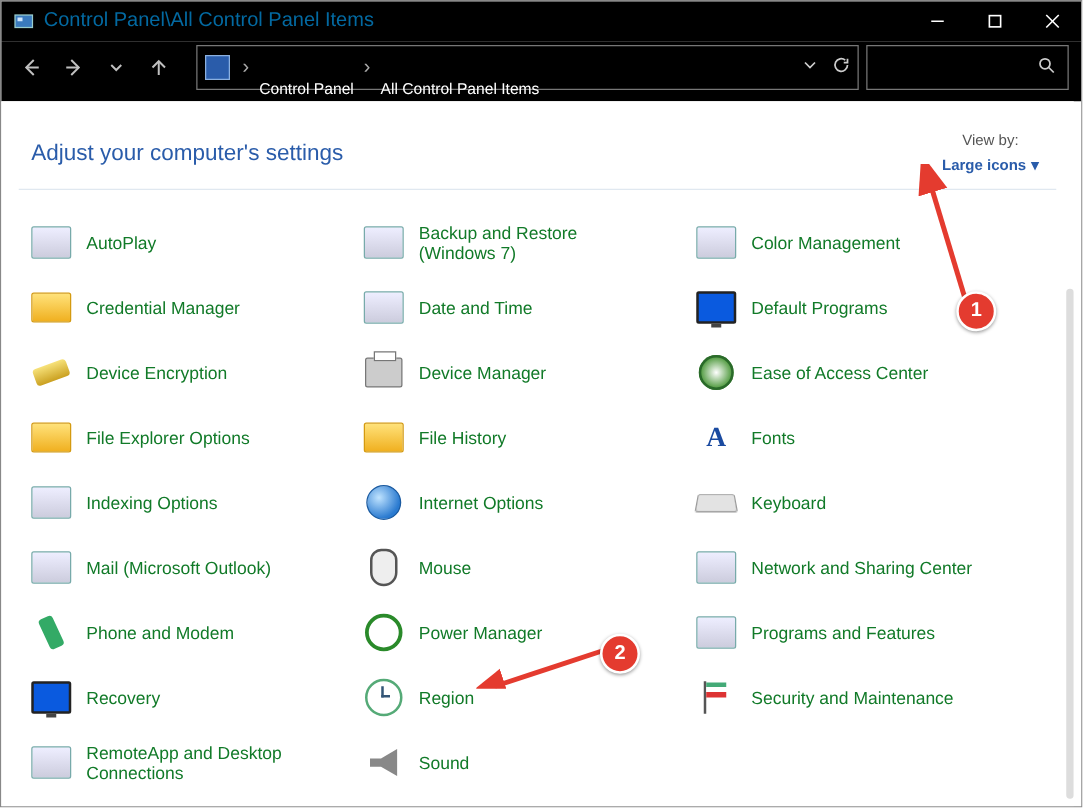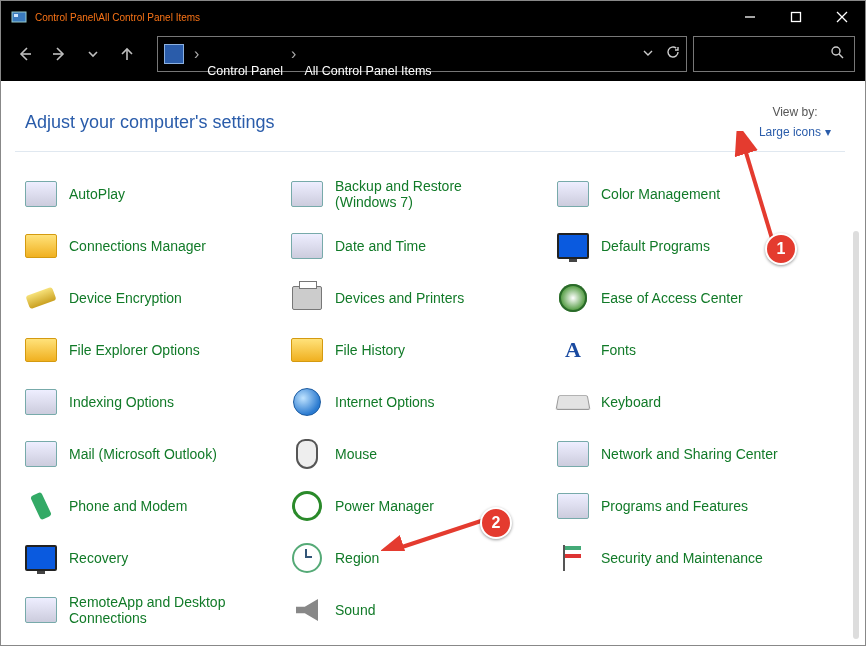--- a/index.html
+++ b/index.html
@@ -1,37 +1,37 @@
 <!DOCTYPE html>
 <html><head>
 <meta charset="utf-8">
 <style>
   html, body { margin:0; padding:0; font-family: "Segoe UI", Arial, sans-serif; }
   .window { width:866px; height:646px; background:#fff; position:relative; overflow:hidden; box-sizing:border-box; border:1px solid #888; }
-  .titlebar { height:32px; background:#000; color:#f97316; display:flex; align-items:center; justify-content:space-between; padding:0 0 0 10px; font-size:10px; }
+  .titlebar { height:32px; background:#000; color:#0369a1; display:flex; align-items:center; justify-content:space-between; padding:0 0 0 10px; font-size:16px; }
   .titlebar-left { display:flex; align-items:center; gap:8px; }
   .titlebar-ico { width:16px; height:16px; display:inline-block; }
   .titlebar-controls { display:flex; }
   .tbc { width:46px; height:32px; display:flex; align-items:center; justify-content:center; color:#fff; }
   .tbc svg { display:block; }
   .toolbar { height:48px; background:#000; display:flex; align-items:center; gap:6px; padding:0 10px 6px 10px; box-sizing:border-box; }
   .navbtn { width:28px; height:34px; display:flex; align-items:center; justify-content:center; color:#fff; opacity:.75; }
   .addrbox { flex:1; height:34px; background:#000; border:1px solid #777; display:flex; align-items:center; padding:0 6px; margin-left:10px; }
   .addr-ico { width:18px; height:18px; background:#2a5caa; border:1px solid #8bb0e0; margin-right:8px; }
   .addr-part { color:#fff; font-size:12.5px; padding:4px 6px;margin-top:34px; }
   .addr-sep { color:#aaa; padding:0 2px; }
   .addr-spacer { flex:1; }
   .addr-right { display:flex; gap:12px; align-items:center; color:#ccc; }
   .searchbox { width:150px; height:34px; background:#000; border:1px solid #777; display:flex; align-items:center; justify-content:flex-end; padding-right:10px; color:#ccc; }
   
   .content { position:absolute; top:80px; left:0; right:6px; bottom:0; background:#fff; overflow:hidden; }
   .header-row { display:flex; justify-content:space-between; align-items:center; padding:24px 28px 12px 24px; }
   .page-title { color:#2a5caa; font-size:18px; font-weight:400; }
   .viewby { font-size:12px; color:#555; display:flex; align-items:center; gap:6px;flex-direction:column; }
-  .viewby-link { color:#2a5caa; cursor:pointer; display:flex; align-items:center; gap:4px; }
+  .viewby-link { color:#2a5caa; cursor:pointer; display:flex; align-items:center; gap:4px;font-weight:bold; }
   .divider { height:1px; background:#e0e8f0; margin:0 14px; }
   .scrollbar { position:absolute; top:150px; right:0; width:6px; bottom:6px; background:#ddd; border-radius:3px; }
   
   .grid { padding:26px 0 0 24px; display:grid; grid-template-columns: 246px 246px 246px; column-gap:0; row-gap:18px;gap:20px; }
   .item { display:flex; align-items:center; height:32px; cursor:pointer; }
   .item .ic { width:32px; height:32px; flex:0 0 32px; margin-right:12px; display:flex; align-items:center; justify-content:center; }
   .item .lbl { color:#117a28; font-size:14px; line-height:16px; max-width:190px; }
   
   .ic-box { width:30px; height:24px; border:1px solid #7aa; background:linear-gradient(#eef,#ccd); border-radius:2px; }
   .ic-gear { width:28px; height:28px; border-radius:50%; background:radial-gradient(circle,#fff,#5aa04a 60%,#2a6a2a); box-shadow:0 0 0 2px #2a6a2a inset; }
@@ -173,21 +173,21 @@
         <div class="item">
           <span class="ic">
             <span class="ic-box"></span>
           </span>
           <span class="lbl">Color Management</span>
         </div>
         <div class="item">
           <span class="ic">
             <span class="ic-folder"></span>
           </span>
-          <span class="lbl">Connections Manager</span>
+          <span class="lbl">Credential Manager</span>
         </div>
         <div class="item">
           <span class="ic">
             <span class="ic-box"></span>
           </span>
           <span class="lbl">Date and Time</span>
         </div>
         <div class="item">
           <span class="ic">
             <span class="ic-monitor"></span>
@@ -197,21 +197,21 @@
         <div class="item">
           <span class="ic">
             <span class="ic-keys"></span>
           </span>
           <span class="lbl">Device Encryption</span>
         </div>
         <div class="item">
           <span class="ic">
             <span class="ic-printer"></span>
           </span>
-          <span class="lbl">Devices and Printers</span>
+          <span class="lbl">Device Manager</span>
         </div>
         <div class="item">
           <span class="ic">
             <span class="ic-gear"></span>
           </span>
           <span class="lbl">Ease of Access Center</span>
         </div>
         <div class="item">
           <span class="ic">
             <span class="ic-folder"></span>

